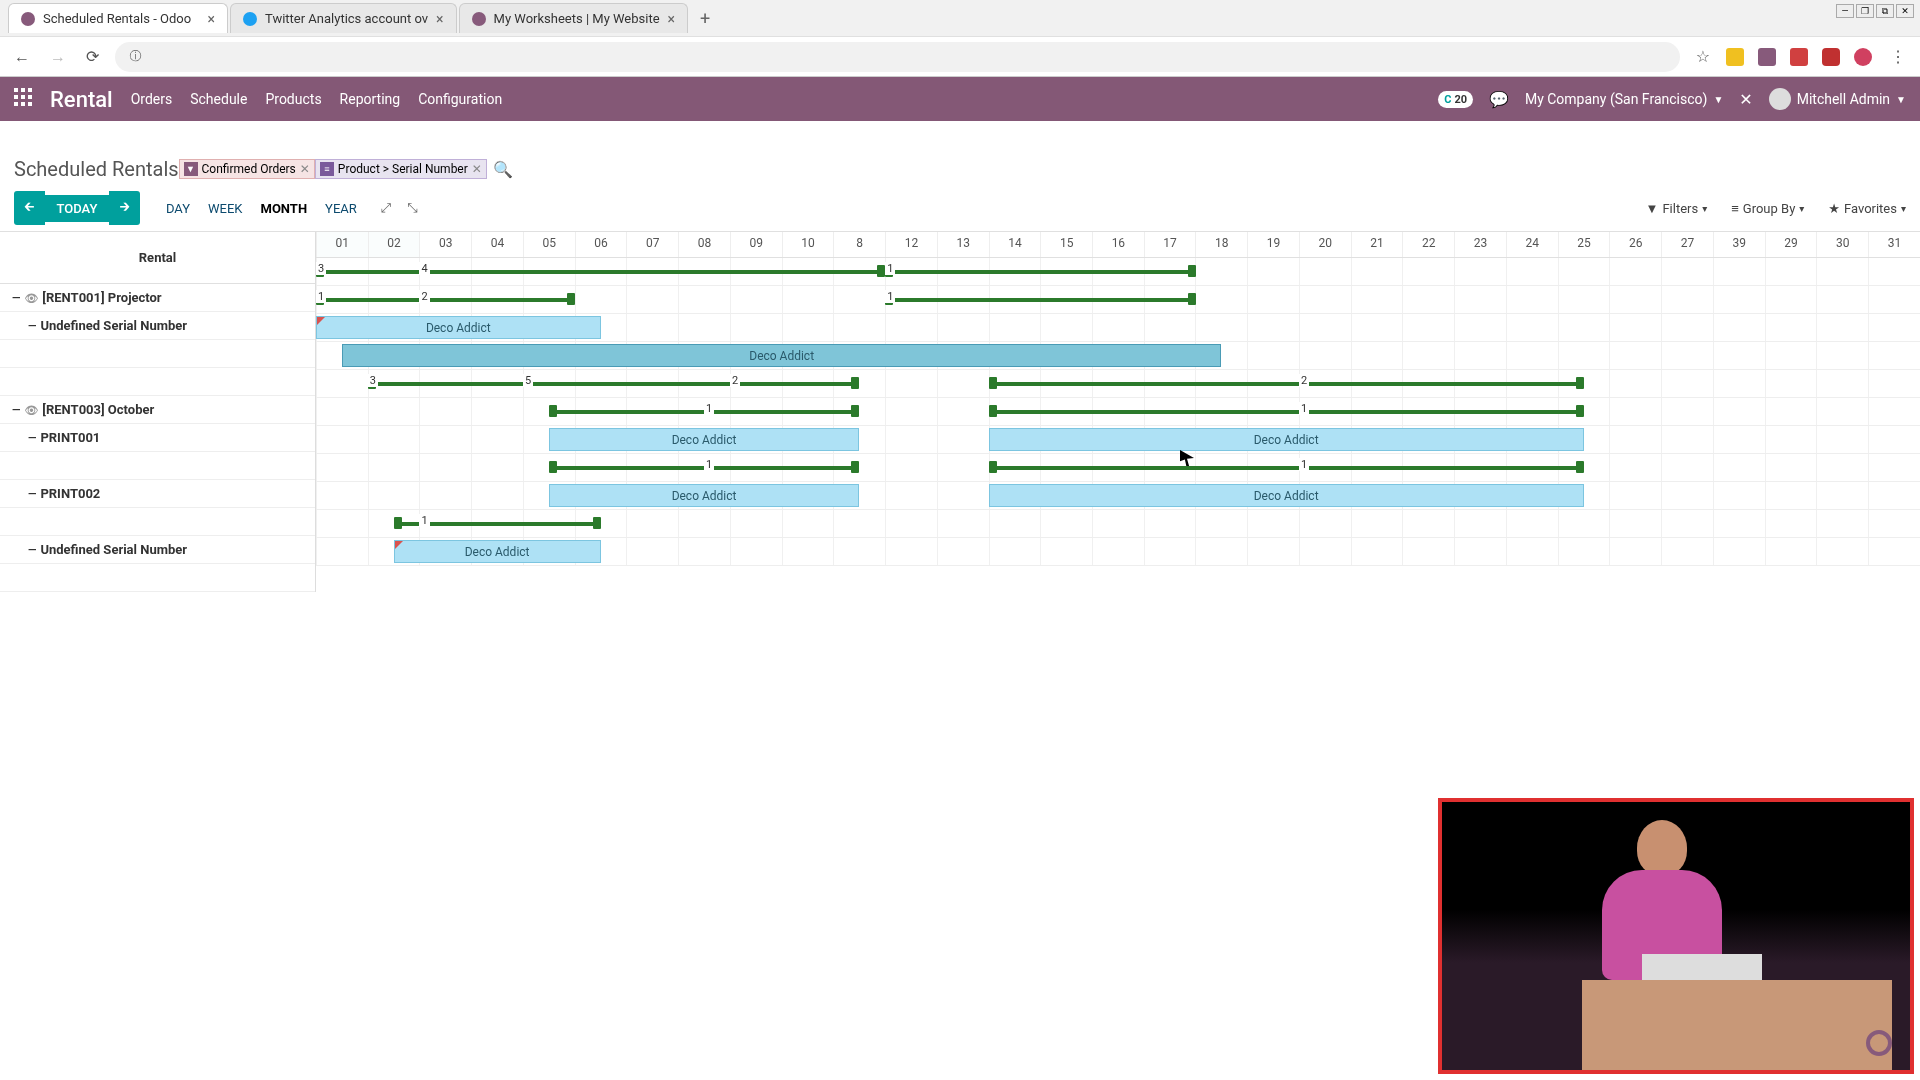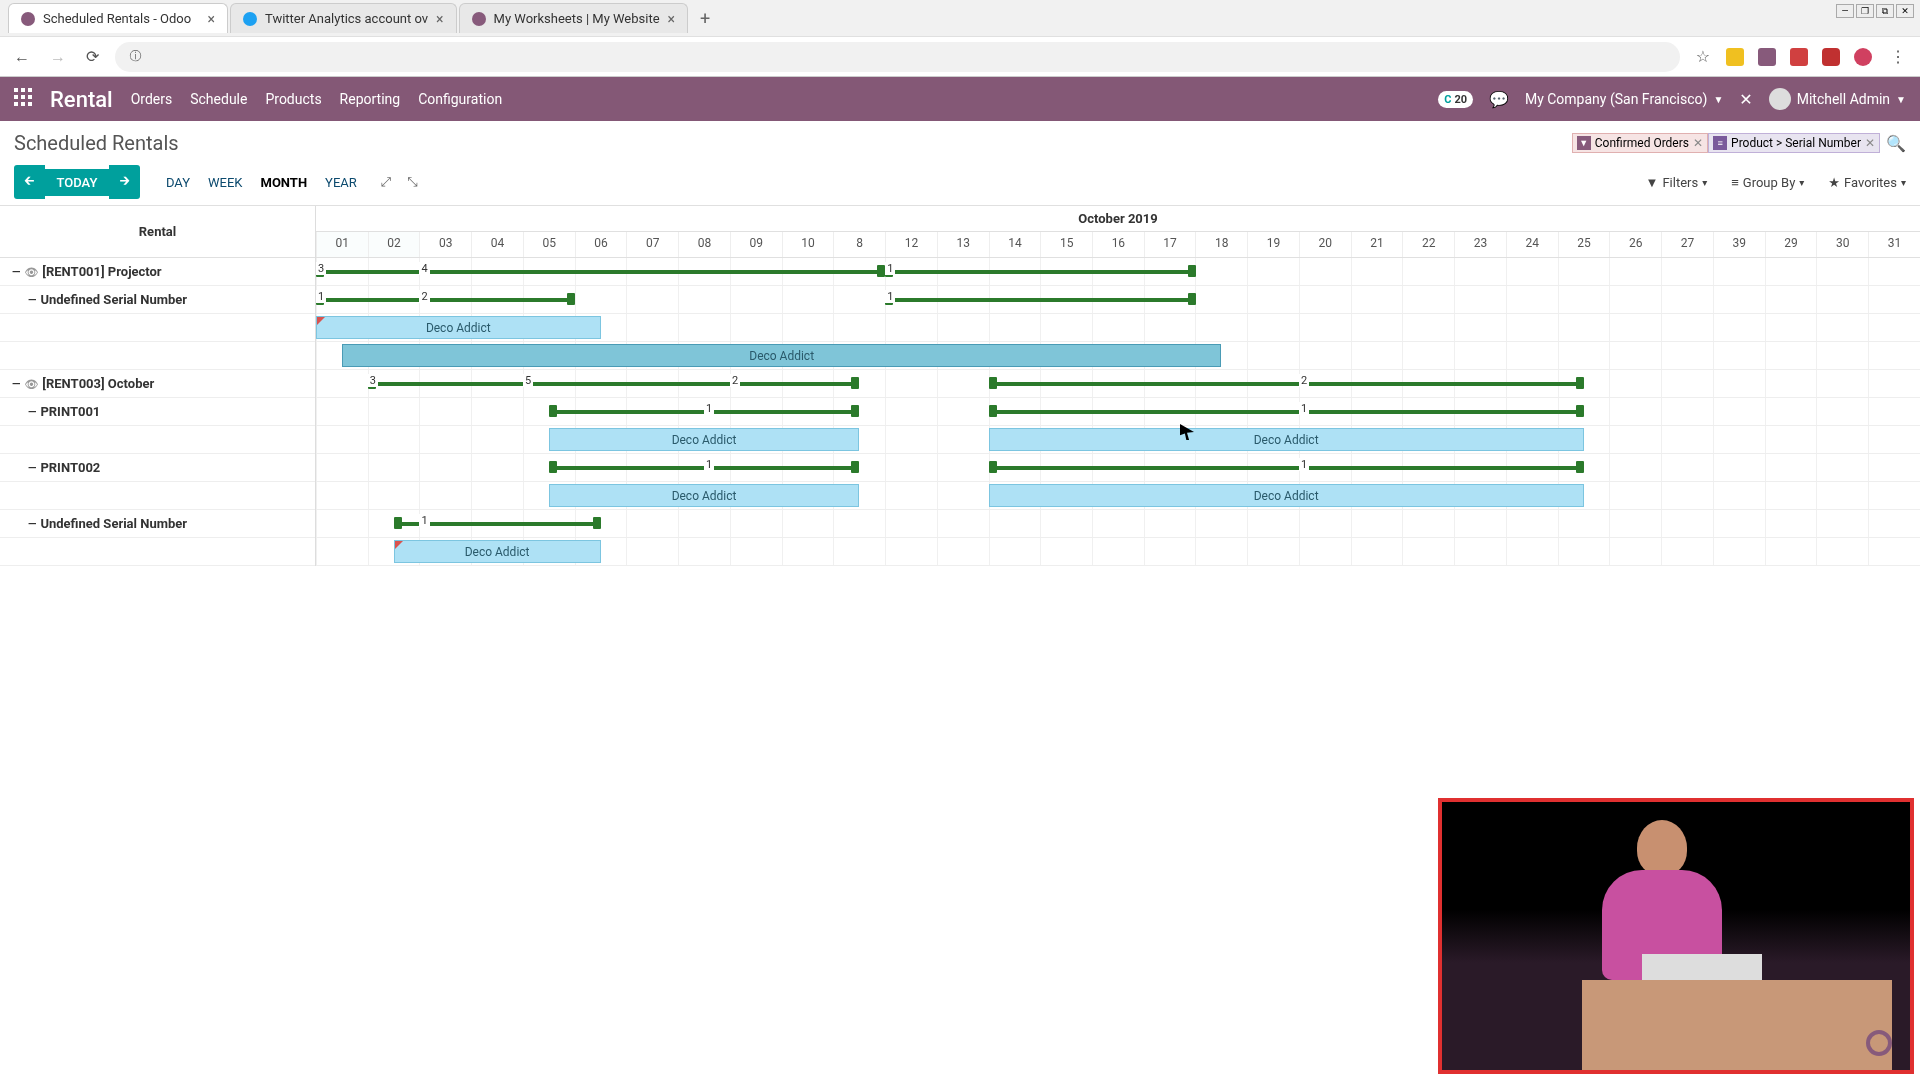--- a/index.html
+++ b/index.html
@@ -33,21 +33,21 @@
 .badge-btn { background:#fff; color:#333; font-size:11px; font-weight:bold; padding:2px 6px; border-radius:10px; display:flex; align-items:center; gap:3px; }
 .badge-btn .c { color:#00a09d; font-weight:bold; }
 .chat-icon { font-size:16px; }
 .company-sel, .user-sel { display:flex; align-items:center; gap:6px; cursor:pointer; }
 .close-x { font-size:16px; cursor:pointer; }
 .avatar { width:22px; height:22px; border-radius:50%; background:#ddd; }
 .caret { font-size:10px; }
 
 
 .control-panel { padding:10px 14px 6px; border-bottom:1px solid #e0e0e0; }
-.cp-top { display:flex; justify-content:space-between; align-items:center; }
+.cp-top { display:flex; justify-content:flex-start; align-items:center;margin-top:26px; }
 .breadcrumb { font-size:20px; color:#555; }
 .search-area { display:flex; align-items:center; gap:0; }
 .search-tags { display:flex; }
 .search-tag { display:flex; align-items:center; font-size:12px; border:1px solid #ccc; padding:2px 4px; gap:4px; }
 .search-tag.filter { background:#f6e4e4; border-color:#e0b0b0; }
 .search-tag.group { background:#e8e4f0; border-color:#c0b0d8; }
 .tag-icon { width:14px; height:14px; background:#875a7b; display:inline-flex; align-items:center; justify-content:center; font-size:9px; color:#fff; }
 .tag-icon.grp { background:#7a5a9b; }
 .tag-x { color:#888; cursor:pointer; font-size:12px; }
 .search-input { border:none; background:transparent; padding:3px 8px; font-size:13px; width:580px; color:#999; outline:none; }
@@ -275,21 +275,20 @@
         </div>
         <div class="gantt-row"></div>
         <div class="gantt-row sub">
           <span class="toggle">—</span>
           <span>Undefined Serial Number</span>
         </div>
         <div class="gantt-row"></div>
       </div>
   </div>
   <div class="gantt-right">
-    <div class="gantt-header-row month-label">October 2019</div>
     <div class="day-header" id="day-header">
         <div class="day-cell today-after">01</div>
         <div class="day-cell today-after">02</div>
         <div class="day-cell">03</div>
         <div class="day-cell">04</div>
         <div class="day-cell">05</div>
         <div class="day-cell">06</div>
         <div class="day-cell">07</div>
         <div class="day-cell">08</div>
         <div class="day-cell">09</div>

